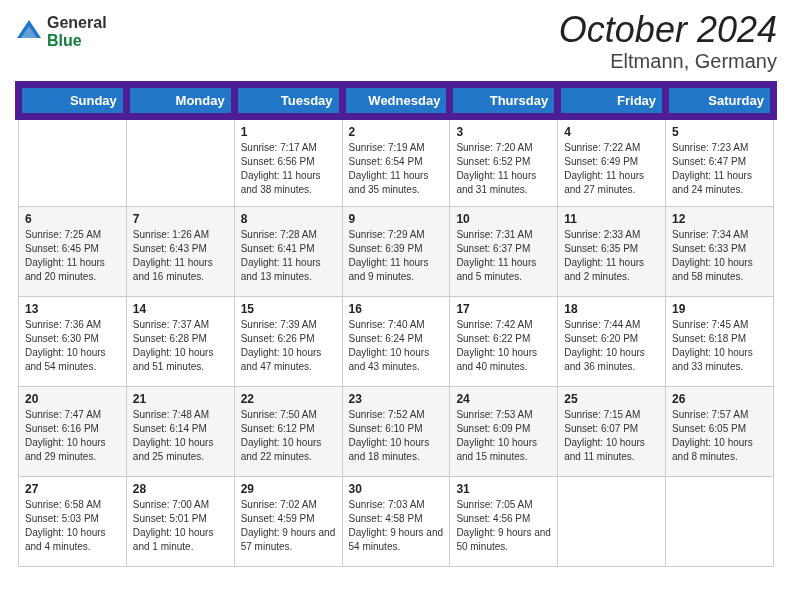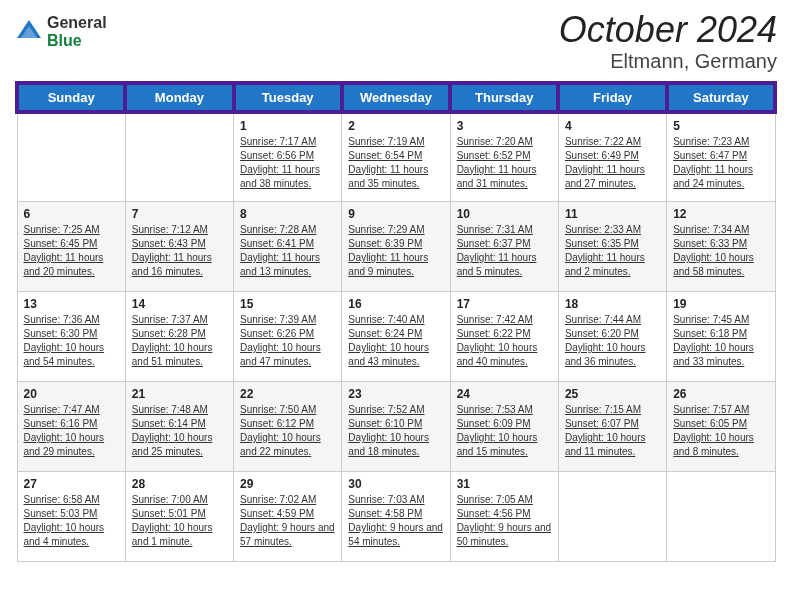--- a/index.html
+++ b/index.html
@@ -65,22 +65,22 @@
       width: 100%;
       border-collapse: collapse;
       border: 1px solid #aaa;
     }
     .calendar-table th {
       background: #2176c7;
       color: #fff;
       font-size: 13px;
       font-weight: bold;
       padding: 5px 6px;
-      text-align: center;
-      border: 4px solid #4c1d95;
+      text-align: right;
+      border: 7px solid #4c1d95;
       margin-top: 24px;
     }
     .calendar-table td {
       vertical-align: top;
       padding: 5px 6px;
       font-size: 10.5px;
       color: #222;
       border: 1px solid #ccc;
       width: 14.28%;
       min-height: 80px;
@@ -97,21 +97,20 @@
       font-size: 12px;
       font-weight: bold;
       color: #222;
       display: block;
       margin-bottom: 2px;
     }
     .day-info {
       font-size: 10px;
       color: #333;
       line-height: 1.4;
-      text-decoration: underline;
     }
     .empty-cell {
       background: #fff !important;
     }
   </style>
 </head>
 <body>
 
 <div class="page">
   <div class="header">
@@ -168,21 +167,21 @@
             <div class="day-info"><span>Sunrise: 7:23 AM</span><br><span>Sunset: 6:47 PM</span><br><span>Daylight: 11 hours and 24 minutes.</span></div>
           </td>
         </tr>
         <tr>
           <td>
             <span class="day-number">6</span>
             <div class="day-info"><span>Sunrise: 7:25 AM</span><br><span>Sunset: 6:45 PM</span><br><span>Daylight: 11 hours and 20 minutes.</span></div>
           </td>
           <td>
             <span class="day-number">7</span>
-            <div class="day-info"><span>Sunrise: 7:12 AM</span><br><span>Sunset: 6:43 PM</span><br><span>Daylight: 11 hours and 16 minutes.</span></div>
+            <div class="day-info"><span>Sunrise: 1:26 AM</span><br><span>Sunset: 6:43 PM</span><br><span>Daylight: 11 hours and 16 minutes.</span></div>
           </td>
           <td>
             <span class="day-number">8</span>
             <div class="day-info"><span>Sunrise: 7:28 AM</span><br><span>Sunset: 6:41 PM</span><br><span>Daylight: 11 hours and 13 minutes.</span></div>
           </td>
           <td>
             <span class="day-number">9</span>
             <div class="day-info"><span>Sunrise: 7:29 AM</span><br><span>Sunset: 6:39 PM</span><br><span>Daylight: 11 hours and 9 minutes.</span></div>
           </td>
           <td>

